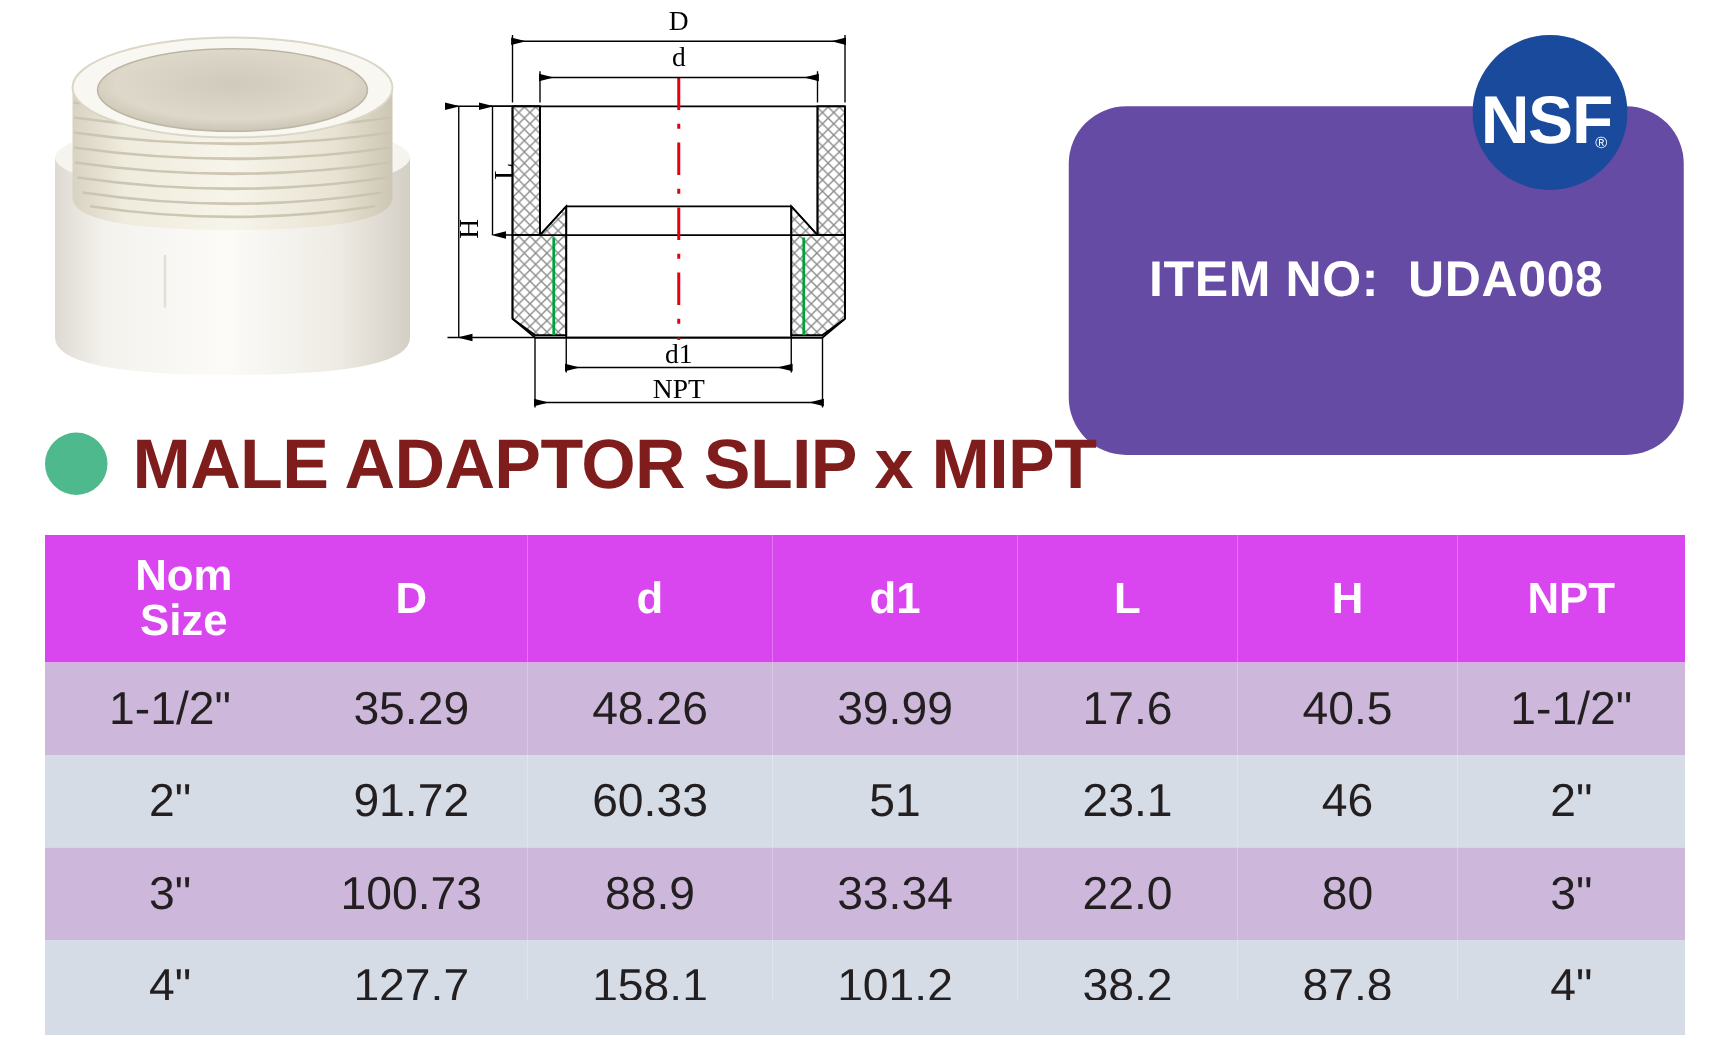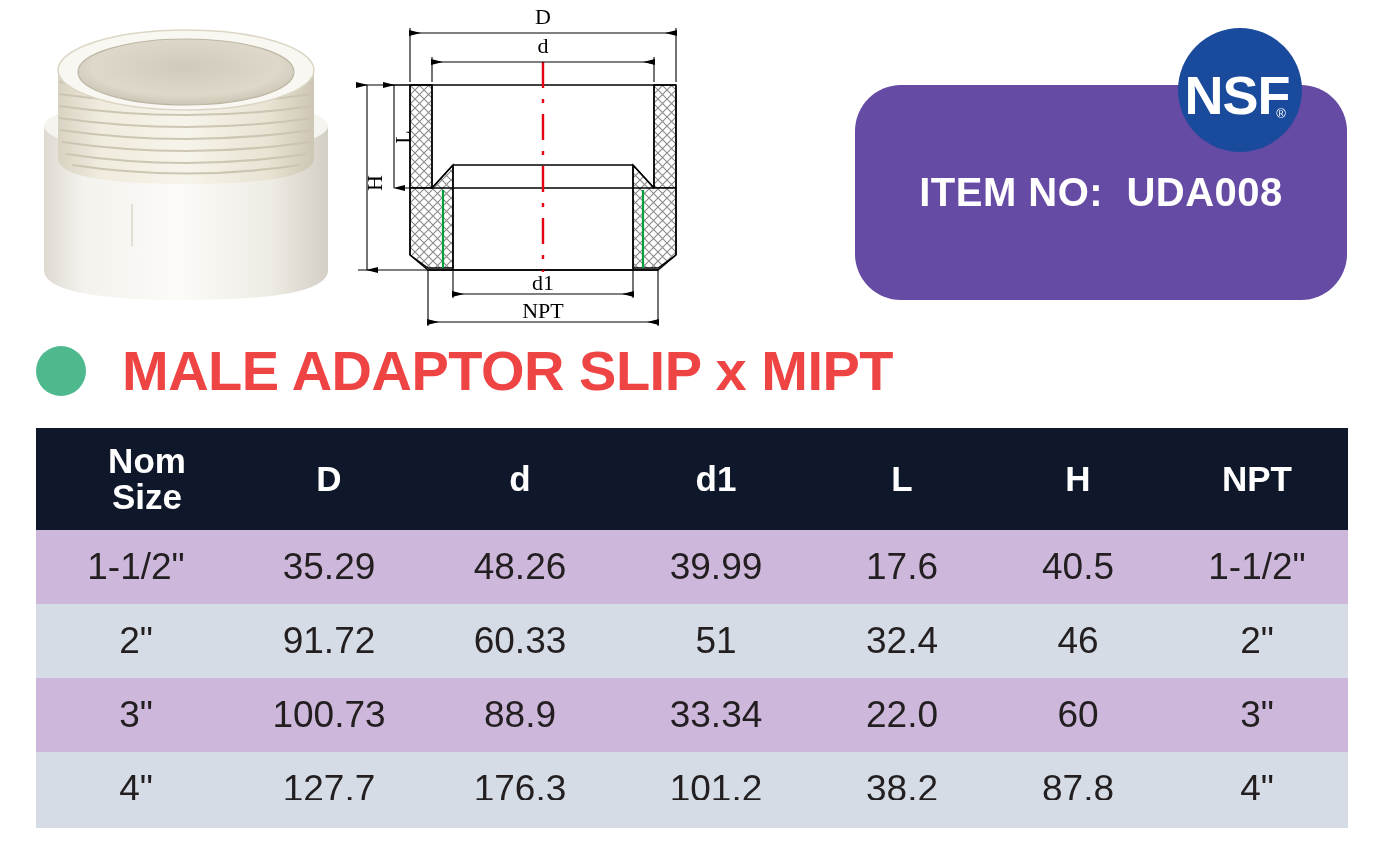--- a/index.html
+++ b/index.html
@@ -36,21 +36,21 @@
     position: absolute;
     left: 352px; top: 0px;
     width: 400px; height: 336px;
   }
   .drawing-svg { display: block; }
 
   
   .badge {
     position: absolute;
     left: 855px; top: 85px;
-    width: 492px; height: 215px;
+    width: 492px; height: 279px;
     background: #654ba4;
     border-radius: 46px;
     display: flex;
     align-items: center;
     justify-content: center;
   }
   .badge-text {
     color: #ffffff;
     font-size: 40px;
     font-weight: bold;
@@ -72,45 +72,45 @@
     align-items: center;
     height: 74px;
   }
   .title-bullet {
     width: 50px; height: 50px;
     border-radius: 50%;
     background: #4db98d;
     flex: 0 0 auto;
   }
   .title-text {
-    margin-left: 36px;
+    margin-left: 20px;
     font-size: 56px;
     font-weight: bold;
-    color: #ef4444;
+    color: #7f1d1d;
     letter-spacing: -0.5px;
     white-space: nowrap;
     line-height: 1;
   }
 
   
   .spec-table {
     position: absolute;
     left: 36px; top: 428px;
     width: 1312px;
     border-collapse: collapse;
     table-layout: fixed;
   }
   .spec-table th, .spec-table td {
     padding: 0;
     text-align: center;
     vertical-align: middle;
     border: none;
   }
   .spec-table thead tr {
-    background: #0f172a;
+    background: #d946ef;
     height: 102px;
   }
   .spec-table thead th {
     color: #ffffff;
     font-size: 35px;
     font-weight: bold;
     line-height: 1.02;
   }
   .th-nom {
     white-space: pre-line;
@@ -336,37 +336,37 @@
       <td>39.99</td>
       <td>17.6</td>
       <td>40.5</td>
       <td>1-1/2"</td>
     </tr>
     <tr class="row-blue">
       <td>2"</td>
       <td>91.72</td>
       <td>60.33</td>
       <td>51</td>
-      <td>32.4</td>
+      <td>23.1</td>
       <td>46</td>
       <td>2"</td>
     </tr>
     <tr class="row-purple">
       <td>3"</td>
       <td>100.73</td>
       <td>88.9</td>
       <td>33.34</td>
       <td>22.0</td>
-      <td>60</td>
+      <td>80</td>
       <td>3"</td>
     </tr>
     <tr class="row-blue">
       <td>4"</td>
       <td>127.7</td>
-      <td>176.3</td>
+      <td>158.1</td>
       <td>101.2</td>
       <td>38.2</td>
       <td>87.8</td>
       <td>4"</td>
     </tr>
   </tbody>
 </table>
 <div class="tbl-pad-bottom" style="top:800px"></div>
 
 </body></html>

